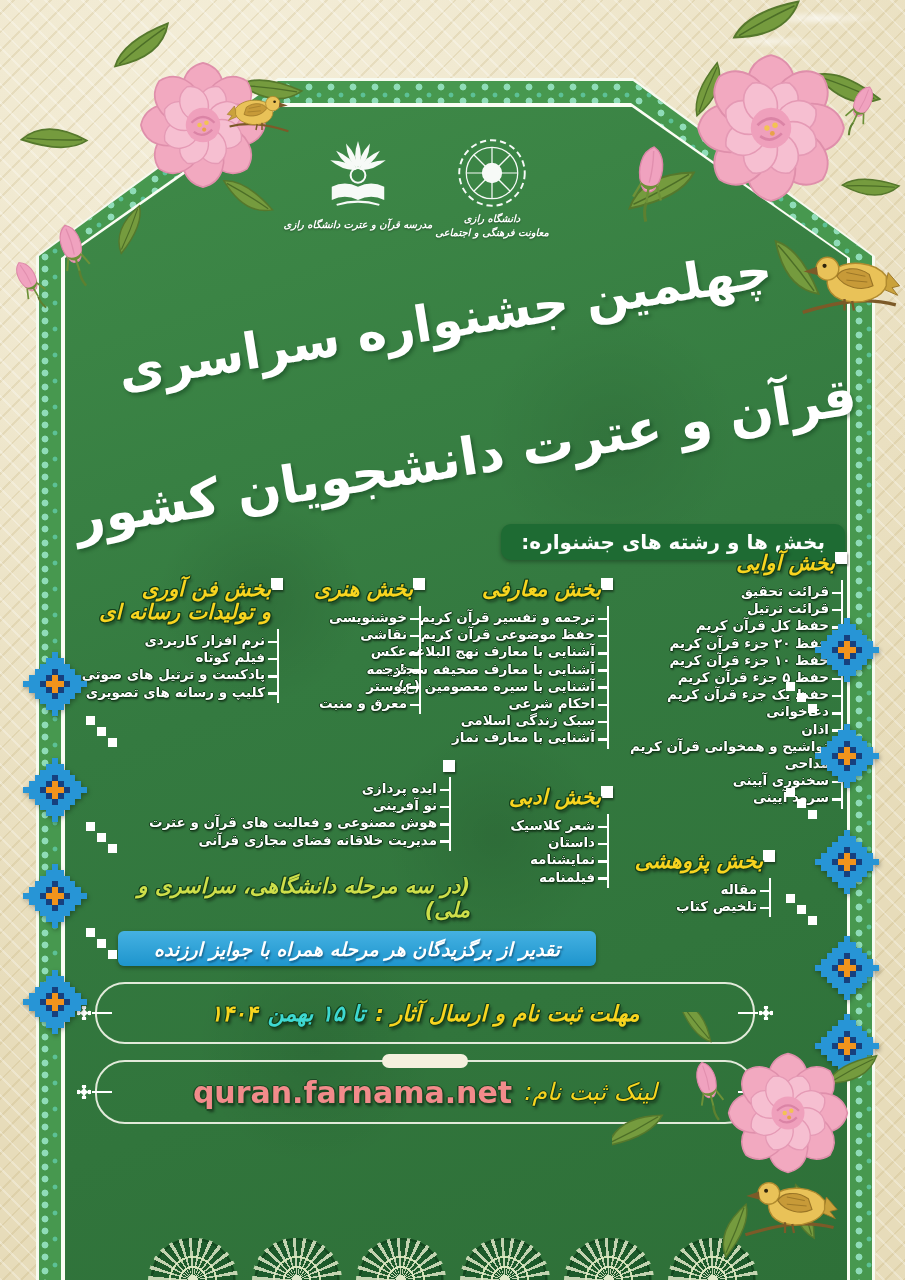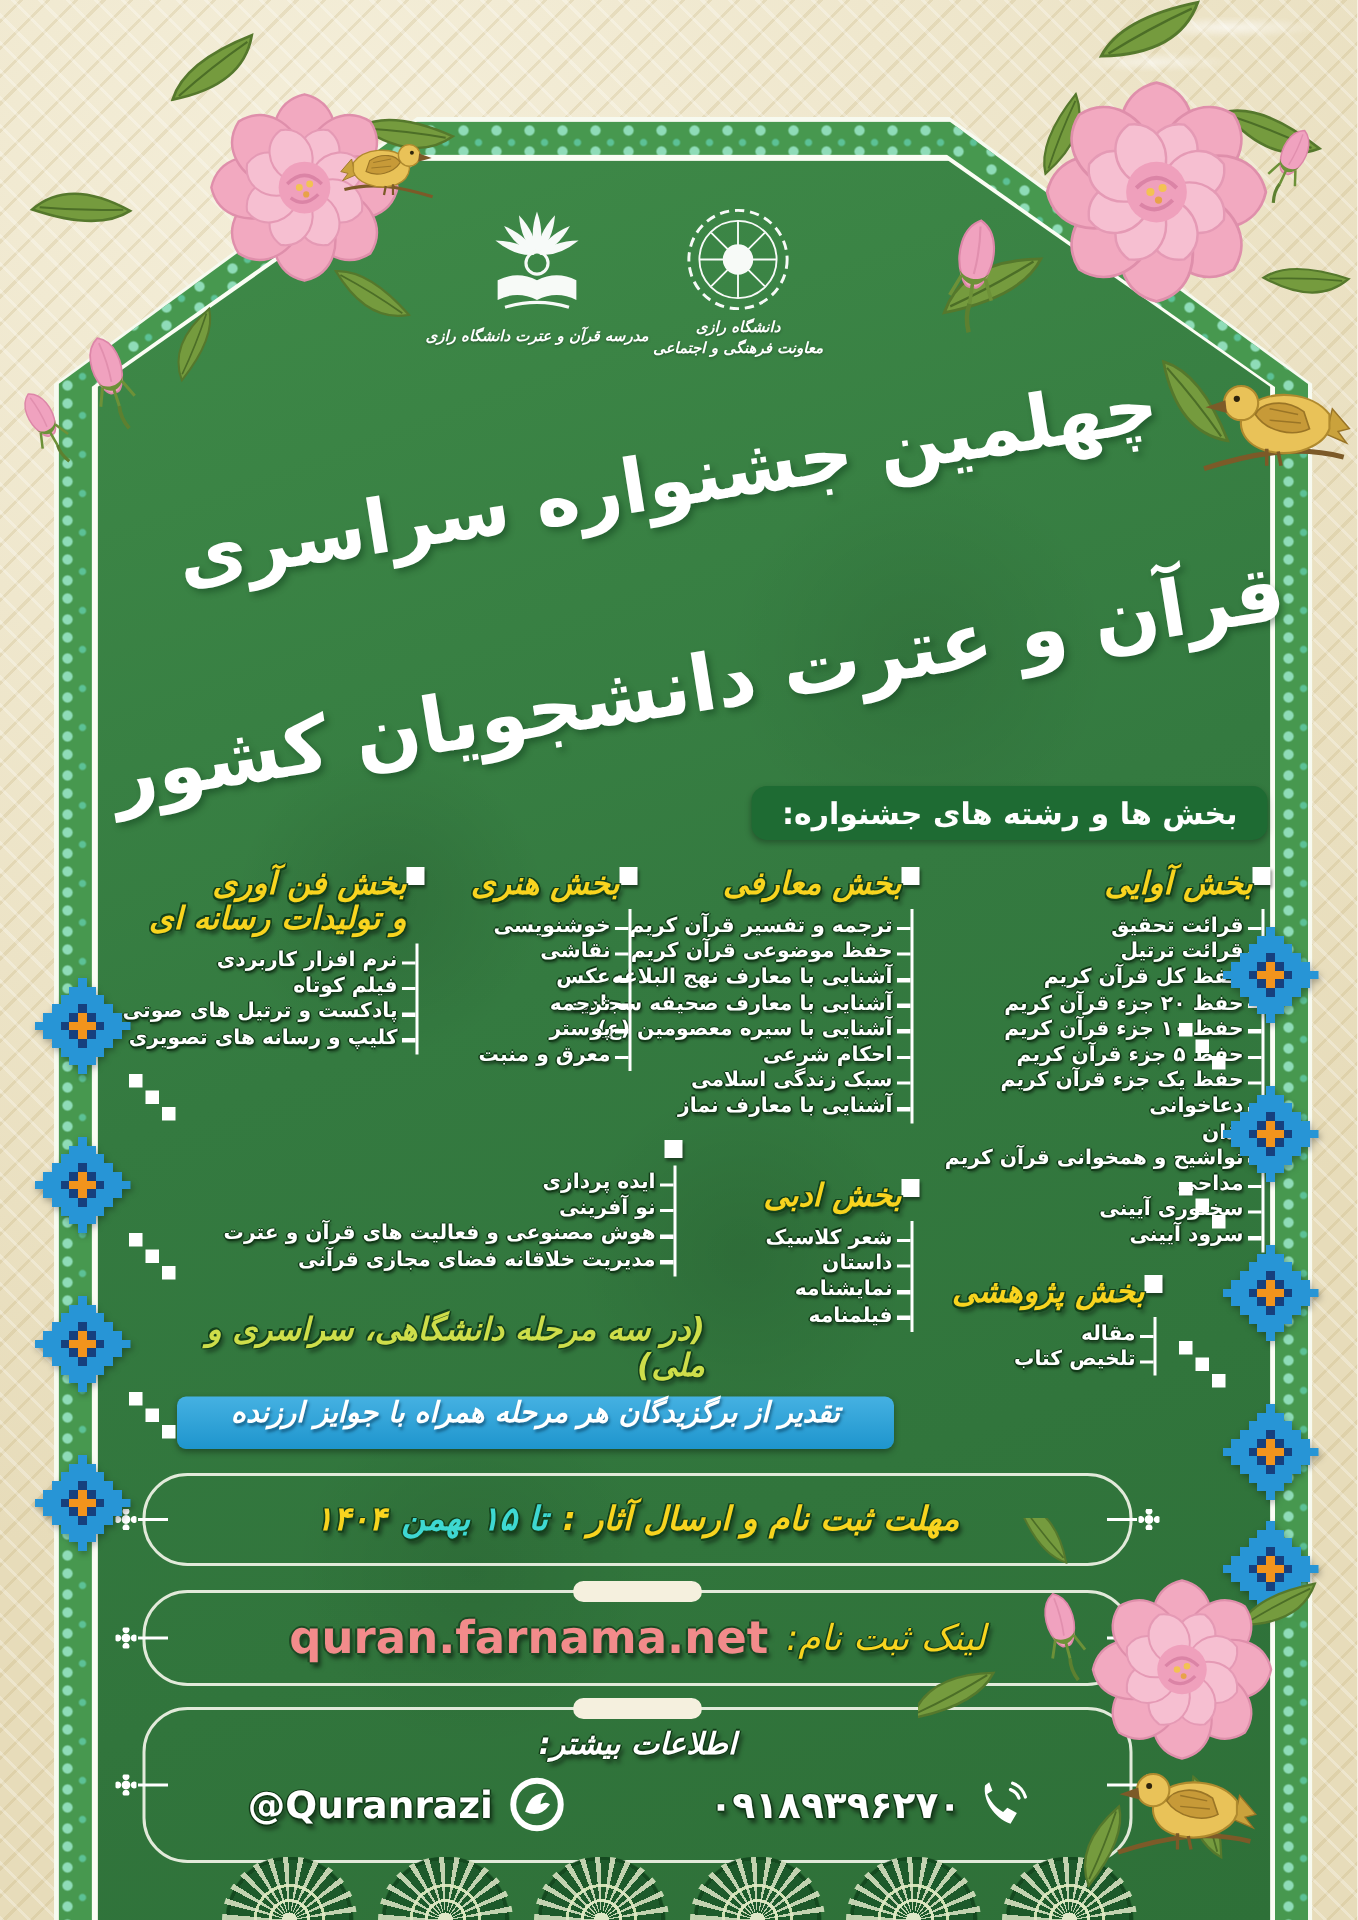--- a/index.html
+++ b/index.html
@@ -72,21 +72,21 @@
       1px 2px 2px rgba(0,0,0,.5); white-space:nowrap; }
   .sec-list li::before { content:""; position:absolute; right:-12px; top:50%; width:9px; height:2.5px; background:#fff; }
 
   
   .stages-note { position:absolute; left:100px; top:874px; width:370px; z-index:20; text-align:right;
     direction:rtl; color:#cede4a; font-weight:700; font-style:italic; font-size:21px;
     text-shadow:-1px 0 0 #14421c, 1px 0 0 #14421c, 0 -1px 0 #14421c, 0 1px 0 #14421c,
       1px 1px 0 #14421c, -1px -1px 0 #14421c, 2px 3px 3px rgba(0,0,0,.45); }
   .ribbon { position:absolute; left:118px; top:931px; width:478px; height:35px; z-index:20;
     background:linear-gradient(#45b1e2, #1e95cd); border-radius:6px;
-    display:flex; justify-content:center; direction:rtl;
+    display:flex; align-items:center; justify-content:center; direction:rtl;
     box-shadow:0 2px 4px rgba(0,0,0,.35); }
   .ribbon span { color:#fff; font-weight:700; font-style:italic; font-size:19px;
     text-shadow:1px 2px 2px rgba(0,40,70,.5); }
 
   
   .oframe { position:absolute; left:95px; width:660px; z-index:15;
     border:2px solid rgba(250,250,240,.88); border-radius:30px; }
   .pill { position:absolute; top:-8px; left:50%; transform:translateX(-50%);
     width:86px; height:14px; background:#f5f0de; border-radius:8px; }
   .orn { position:absolute; top:50%; width:36px; height:14px; transform:translateY(-50%);
@@ -277,21 +277,21 @@
     </svg>
     <div class="cap">دانشگاه رازی</div>
     <div class="cap">معاونت فرهنگی و اجتماعی</div>
   </div>
 
   <div class="title-line t1">چهلمین جشنواره سراسری</div>
   <div class="title-line t2">قرآن و عترت دانشجویان کشور</div>
 
   <div class="badge">بخش ها و رشته های جشنواره:</div>
 
-  <section class="sec" style="top:578px; right:58px; width:245px;">
+  <section class="sec" style="top:552px; right:58px; width:245px;">
     <div class="sec-head">
         <span class="bullet"></span>
       <h2 class="sec-title">بخش آوایی</h2>
       </div>
     <ul class="sec-list">
       <li>قرائت تحقیق</li>
       <li>قرائت ترتیل</li>
       <li>حفظ کل قرآن کریم</li>
       <li>حفظ ۲۰ جزء قرآن کریم</li>
       <li>حفظ ۱۰ جزء قرآن کریم</li>
@@ -408,42 +408,20 @@
   <div class="oframe fr-link">
     <span class="pill"></span>
     <span class="orn l"></span>
     <span class="orn r"></span>
     <div class="link-line">
       <span class="reg-label">لینک ثبت نام:</span>
       <span class="reg-link">quran.farnama.net</span>
     </div>
   </div>
 
-  <div class="oframe fr-info">
-    <span class="pill"></span>
-    <span class="orn l"></span>
-    <span class="orn r"></span>
-    <div class="more-info">اطلاعات بیشتر:</div>
-    <div class="contact-row">
-      <div class="contact-item">
-        <svg width="34" height="34" viewBox="0 0 48 48">
-          <path d="M8 6 C6 20 16 36 32 42 L38 32 L29 27 L25 31 C18 27 13 21 10 14 L15 11 L12 3 Z" fill="#fff"></path>
-          <path d="M32 10 Q38 12 40 18 M34 4 Q43 7 46 17" stroke="#fff" stroke-width="3" fill="none" stroke-linecap="round"></path>
-        </svg>
-        <span>۰۹۱۸۹۳۹۶۲۷۰</span>
-      </div>
-      <div class="contact-item">
-        <svg width="38" height="38" viewBox="0 0 48 48">
-          <circle cx="24" cy="24" r="20" fill="none" stroke="#fff" stroke-width="5"></circle>
-          <path d="M14 30 Q18 14 32 14 Q27 19 27 24 Q32 21 35 24 Q26 36 14 30 Z" fill="#fff"></path>
-        </svg>
-        <span class="handle">@Quranrazi</span>
-      </div>
-    </div>
-  </div>
 
   <svg class="med" style="left:23px; top:652px;" viewBox="0 0 11 11">
       <use href="#g-med"></use>
     </svg>
   <svg class="med" style="left:23px; top:758px;" viewBox="0 0 11 11">
       <use href="#g-med"></use>
     </svg>
   <svg class="med" style="left:23px; top:864px;" viewBox="0 0 11 11">
       <use href="#g-med"></use>
     </svg>

